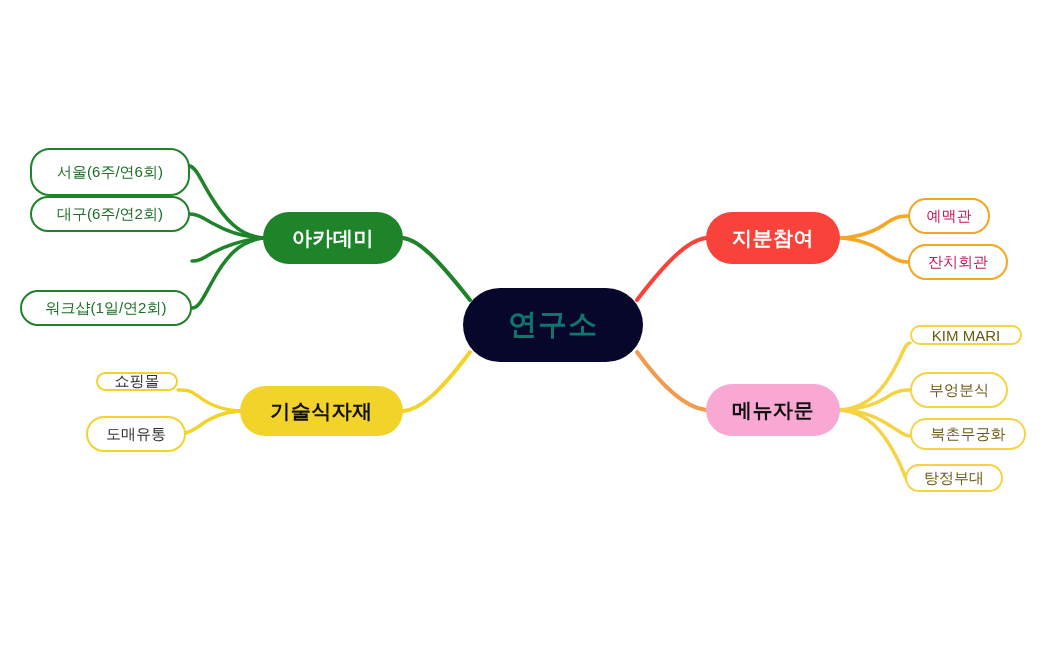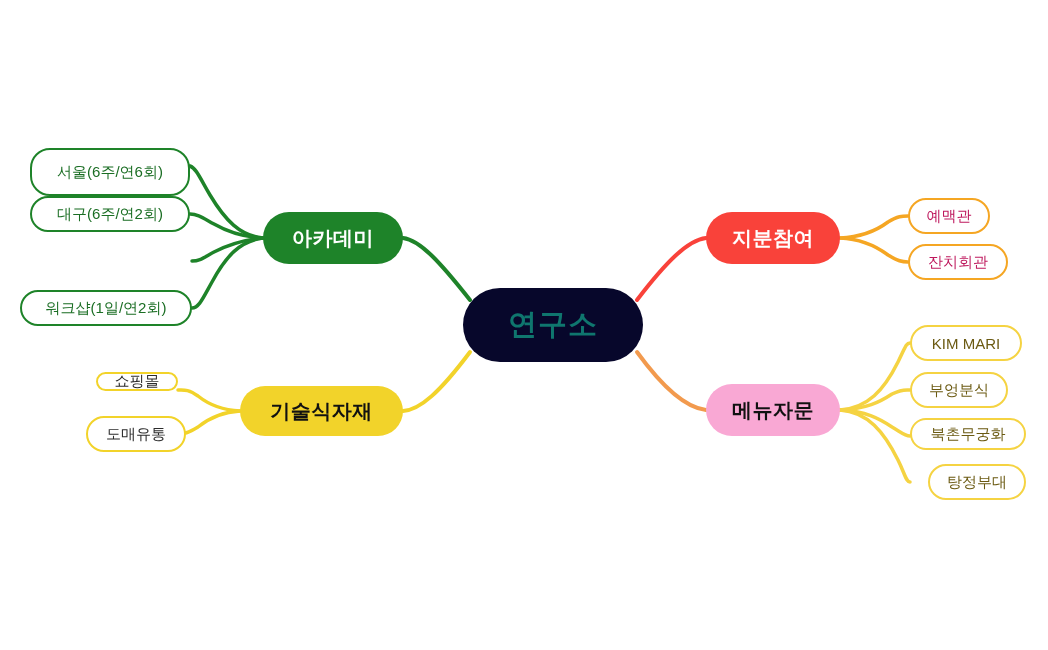--- a/index.html
+++ b/index.html
@@ -108,18 +108,18 @@
 
   <div class="node node-branch branch-supply" style="left:240px; top:386px; width:163px; height:50px;">기술식자재</div>
   <div class="node node-leaf leaf-supply" style="left:96px; top:372px; width:82px; height:19px;">쇼핑몰</div>
   <div class="node node-leaf leaf-supply" style="left:86px; top:416px; width:100px; height:36px;">도매유통</div>
 
   <div class="node node-branch branch-equity" style="left:706px; top:212px; width:134px; height:52px;">지분참여</div>
   <div class="node node-leaf leaf-equity" style="left:908px; top:198px; width:82px; height:36px;">예맥관</div>
   <div class="node node-leaf leaf-equity" style="left:908px; top:244px; width:100px; height:36px;">잔치회관</div>
 
   <div class="node node-branch branch-menu" style="left:706px; top:384px; width:134px; height:52px;">메뉴자문</div>
-  <div class="node node-leaf leaf-menu" style="left:910px; top:325px; width:112px; height:36px;">KIM MARI</div>
+  <div class="node node-leaf leaf-menu" style="left:910px; top:325px; width:112px; height:20px;">KIM MARI</div>
   <div class="node node-leaf leaf-menu" style="left:910px; top:372px; width:98px; height:36px;">부엉분식</div>
   <div class="node node-leaf leaf-menu" style="left:910px; top:418px; width:116px; height:32px;">북촌무궁화</div>
-  <div class="node node-leaf leaf-menu" style="left:928px; top:464px; width:98px; height:36px;">탕정부대</div>
+  <div class="node node-leaf leaf-menu" style="left:905px; top:464px; width:98px; height:28px;">탕정부대</div>
 
 </div>
 
 </body></html>

